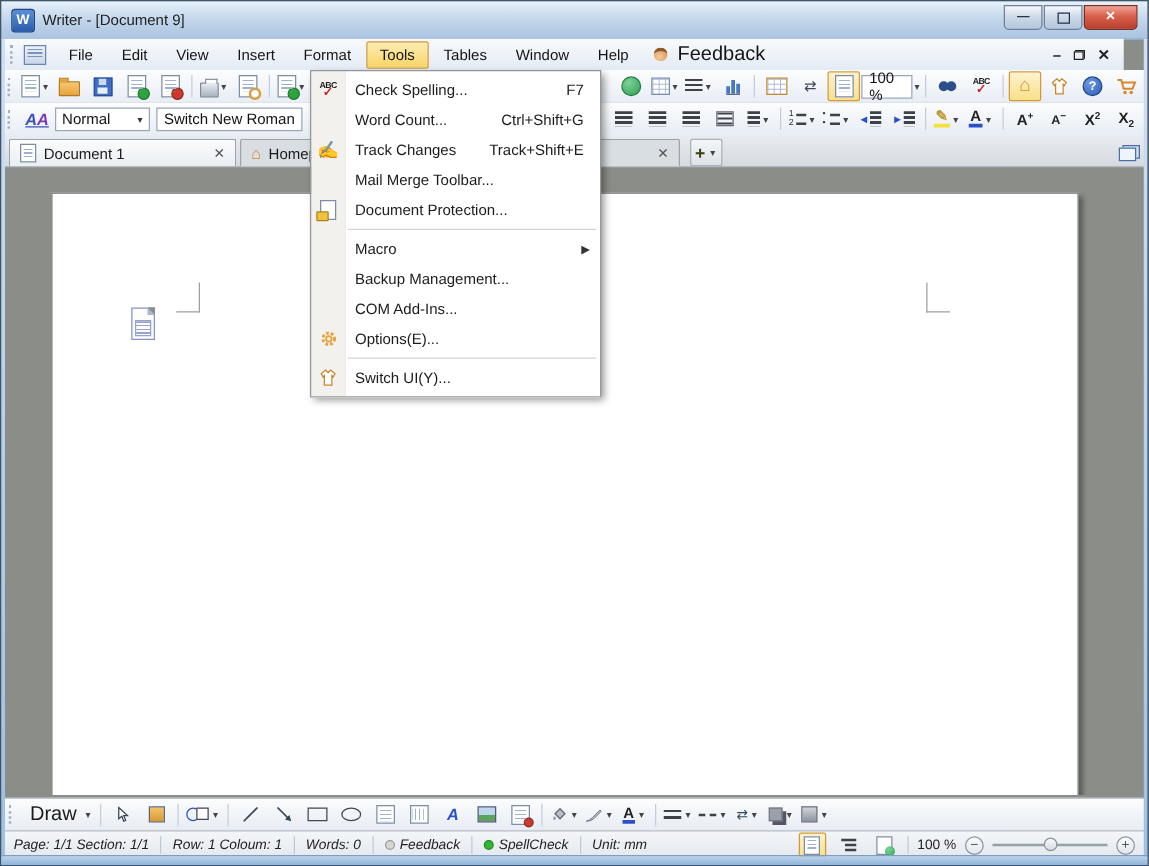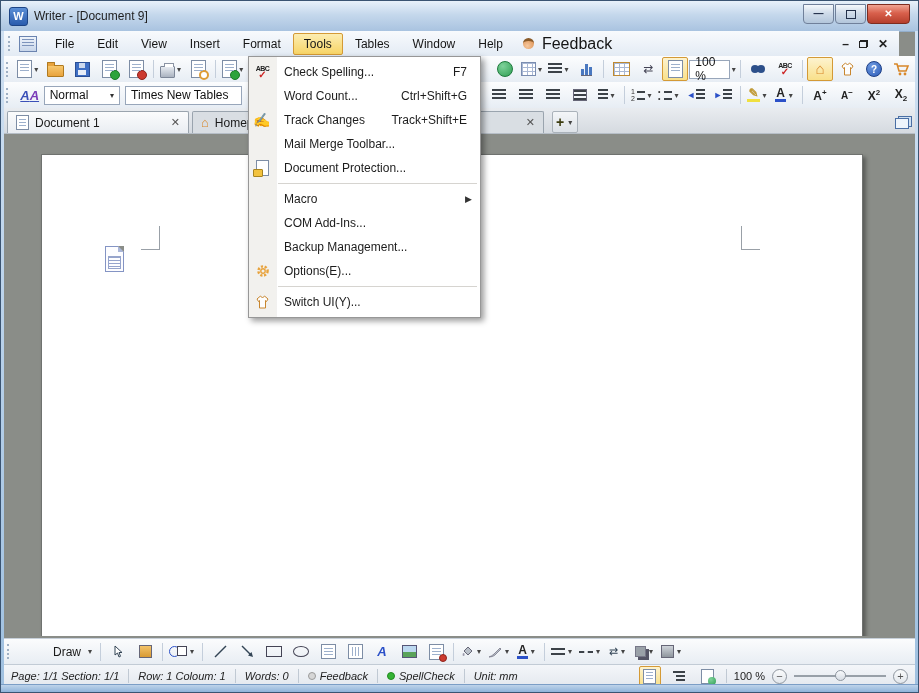--- a/index.html
+++ b/index.html
@@ -160,21 +160,21 @@
   .tm-sub{margin-left:auto;padding-right:8px;font-size:9px;color:#333;}
   .tm-sep{height:1px;background:#d6d4d0;margin:3px 3px 3px 29px;}
   .lockdoc{position:relative;width:11px;height:14px;background:#fff;border:1px solid #7d8da5;}
   .lockdoc::after{content:"";position:absolute;left:-4px;bottom:-2px;width:8px;height:6px;
     background:#f2c23e;border:1px solid #a8841f;border-radius:1px;}
   .gearsvg,.shirtsvg,.cartsvg{display:block;}
 
   
   .drawbar{position:absolute;left:1px;right:1px;top:637px;height:26px;display:flex;align-items:center;
     padding:0 4px;gap:1px;background:linear-gradient(#fbfcfd,#e8edf3);border-top:1px solid #c7d0da;box-sizing:border-box;}
-  .drawlabel{font-size:12px;color:#1a1a1a;padding:0 4px;margin-left:29px;}
+  .drawlabel{font-size:16px;color:#1a1a1a;padding:0 4px;}
 
   
   .statusbar{position:absolute;left:1px;right:1px;top:663px;height:23px;display:flex;align-items:center;
     gap:9px;font-size:11px;color:#222;padding:0 9px;background:linear-gradient(#f4f6f9,#e3e8ee);
     border-top:1px solid #c2cbd5;box-sizing:border-box;}
   .s-sep{width:1px;height:14px;background:#c0c9d3;flex:none;}
   .dot{width:8px;height:8px;border-radius:50%;flex:none;}
   .dot.gray{background:#d6d6d6;border:1px solid #9a9a9a;box-sizing:border-box;}
   .dot.green{background:#35b335;border:1px solid #1f8a1f;box-sizing:border-box;}
   .s-item{display:flex;align-items:center;gap:4px;font-style:italic;}
@@ -349,21 +349,21 @@
   <div class="tb" id="tb2">
     <div class="grip"></div>
     <div class="tbtn">
         <span style="font-weight:bold;font-style:italic;font-size:13px;color:#3b50b8;text-decoration:underline">A<span style="color:#7a3bb8">A</span></span>
       </div>
     <div class="combo" style="width:82px">
         <span>Normal</span>
         <span class="ca">▾</span>
       </div>
     <div class="combo" style="width:126px;margin-left:4px">
-        <span>Times New Tables</span>
+        <span>Switch New Roman</span>
       </div>
     <div class="spacer2"></div>
     <div class="tbtn">
         <span class="bars"></span>
       </div>
     <div class="tbtn">
         <span class="bars"></span>
       </div>
     <div class="tbtn">
         <span class="bars"></span>
@@ -499,26 +499,26 @@
       <span class="tm-sc"></span>
     </div>
     <div class="tm-sep"></div>
     <div class="tm-item">
       <span class="tm-ic"></span>
       <span class="tm-label">Macro</span>
       <span class="tm-sub">▶</span>
     </div>
     <div class="tm-item">
       <span class="tm-ic"></span>
+      <span class="tm-label">Backup Management...</span>
+      <span class="tm-sc"></span>
+    </div>
+    <div class="tm-item">
+      <span class="tm-ic"></span>
       <span class="tm-label">COM Add-Ins...</span>
-      <span class="tm-sc"></span>
-    </div>
-    <div class="tm-item">
-      <span class="tm-ic"></span>
-      <span class="tm-label">Backup Management...</span>
       <span class="tm-sc"></span>
     </div>
     <div class="tm-item">
       <span class="tm-ic">
         <svg class="gearsvg" width="14" height="14" viewBox="0 0 14 14">
             <circle cx="7" cy="7" r="4.6" fill="none" stroke="#e8a33d" stroke-width="2.4" stroke-dasharray="2.2 1.6"></circle>
             <circle cx="7" cy="7" r="2.2" fill="none" stroke="#e8a33d" stroke-width="1.4"></circle>
           </svg>
       </span>
       <span class="tm-label">Options(E)...</span>

